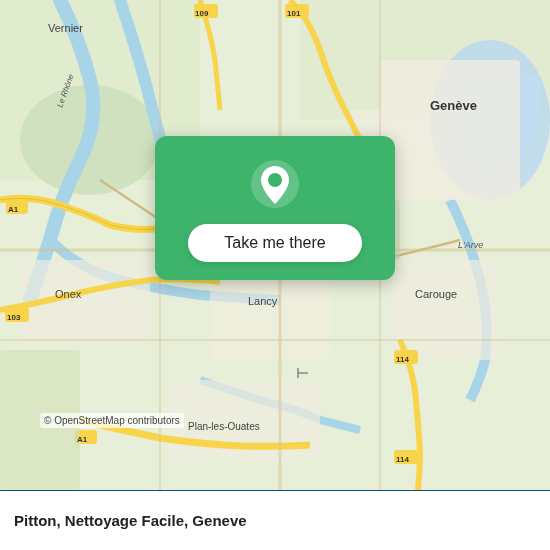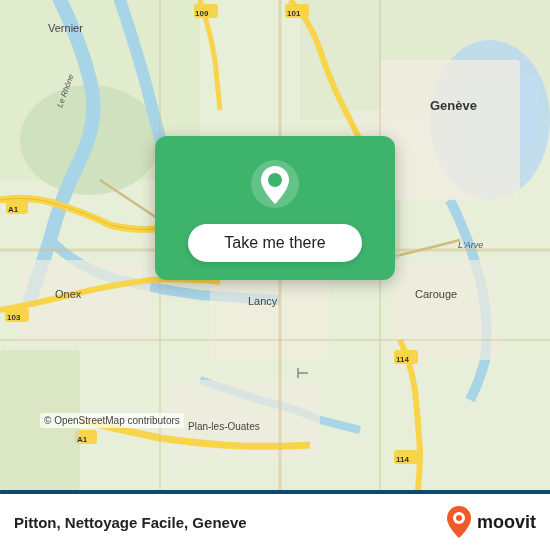--- a/index.html
+++ b/index.html
@@ -65,21 +65,21 @@
 
     
     #bottom-bar {
       width: 550px;
       height: 60px;
       background: white;
       display: flex;
       align-items: center;
       justify-content: space-between;
       padding: 0 14px;
-      border-top: 4px solid #0c4a6e;
+      border-top: 1px solid #0c4a6e;
     }
 
     #location-info {
       display: flex;
       flex-direction: column;
     }
 
     #location-name {
       font-size: 15px;
       font-weight: 600;
@@ -227,22 +227,13 @@
   </div>
 
   <div id="openstreetmap-credit">© OpenStreetMap contributors</div>
 </div>
 
 <div id="bottom-bar">
   <div id="location-info">
     <span id="location-name">Pitton, Nettoyage Facile, Geneve</span>
   </div>
 
-  <div id="moovit-logo">
-
-    <svg id="moovit-pin" viewBox="0 0 28 34" xmlns="http://www.w3.org/2000/svg">
-      <path d="M14 1 C7 1 2 6.5 2 13 C2 22 14 33 14 33 C14 33 26 22 26 13 C26 6.5 21 1 14 1 Z" fill="#f05a28"></path>
-      <circle cx="14" cy="13" r="6" fill="white"></circle>
-      <circle cx="14" cy="13" r="3" fill="#f05a28"></circle>
-    </svg>
-    <span id="moovit-text">moovit</span>
-  </div>
 </div>
 
 </body></html>

